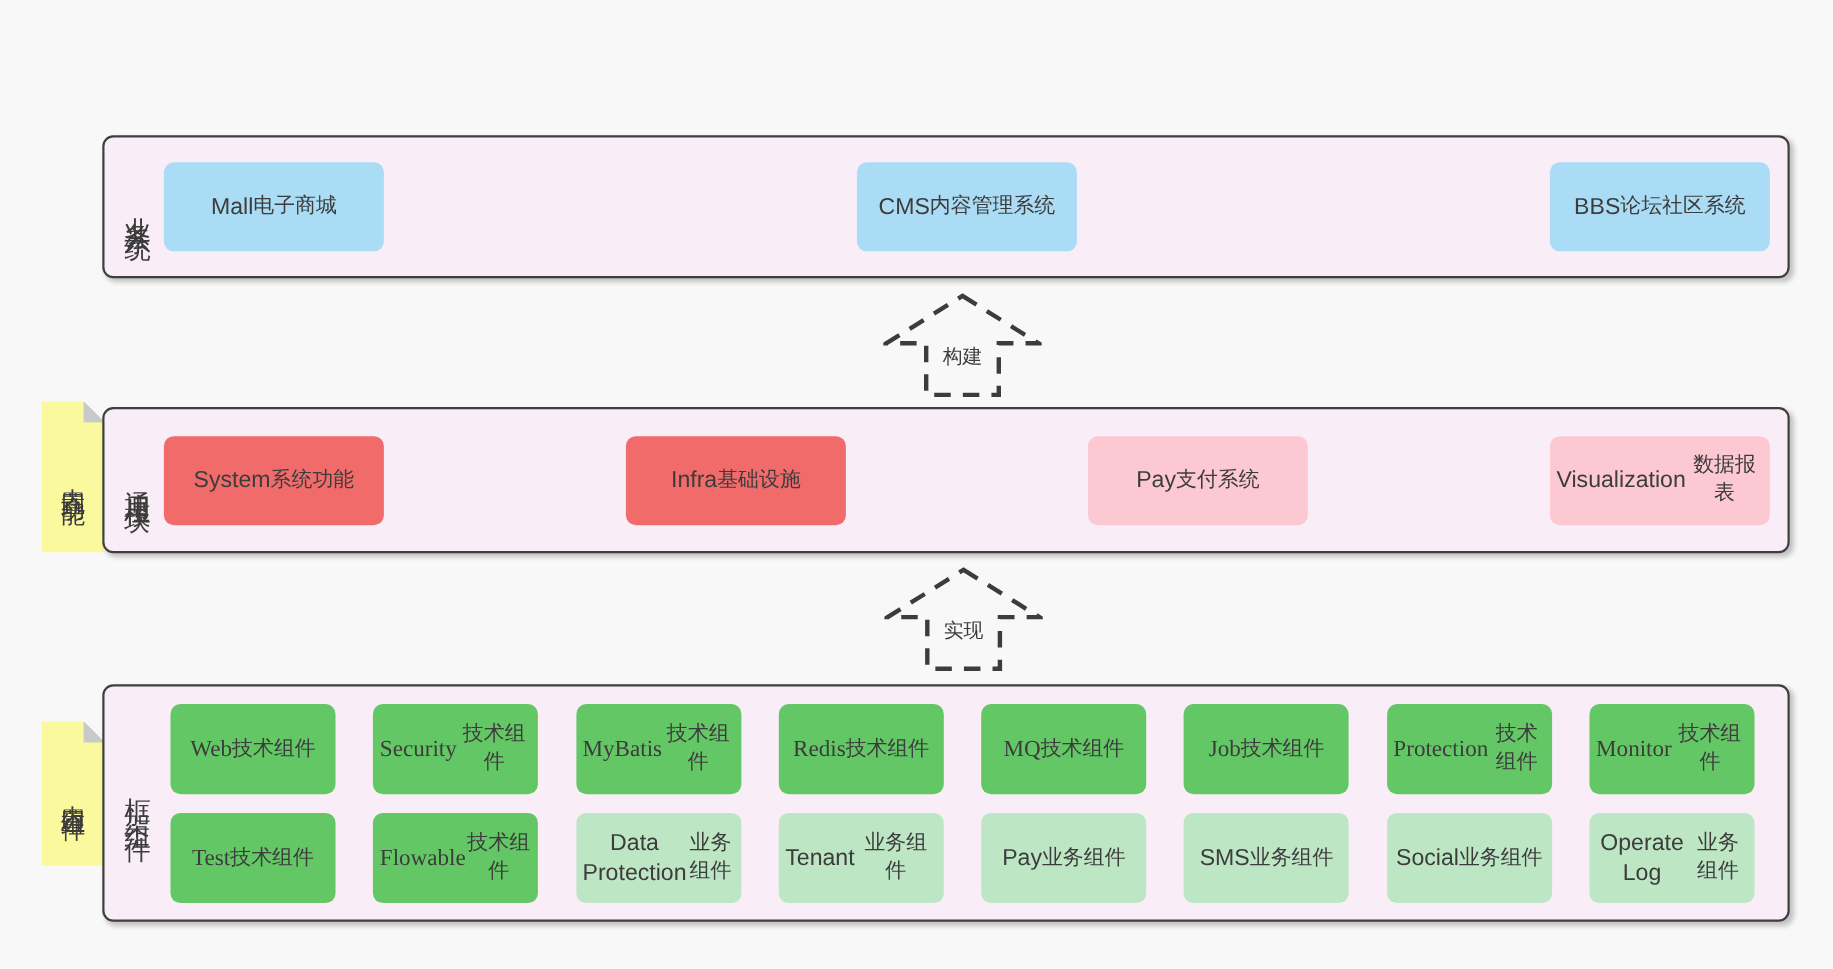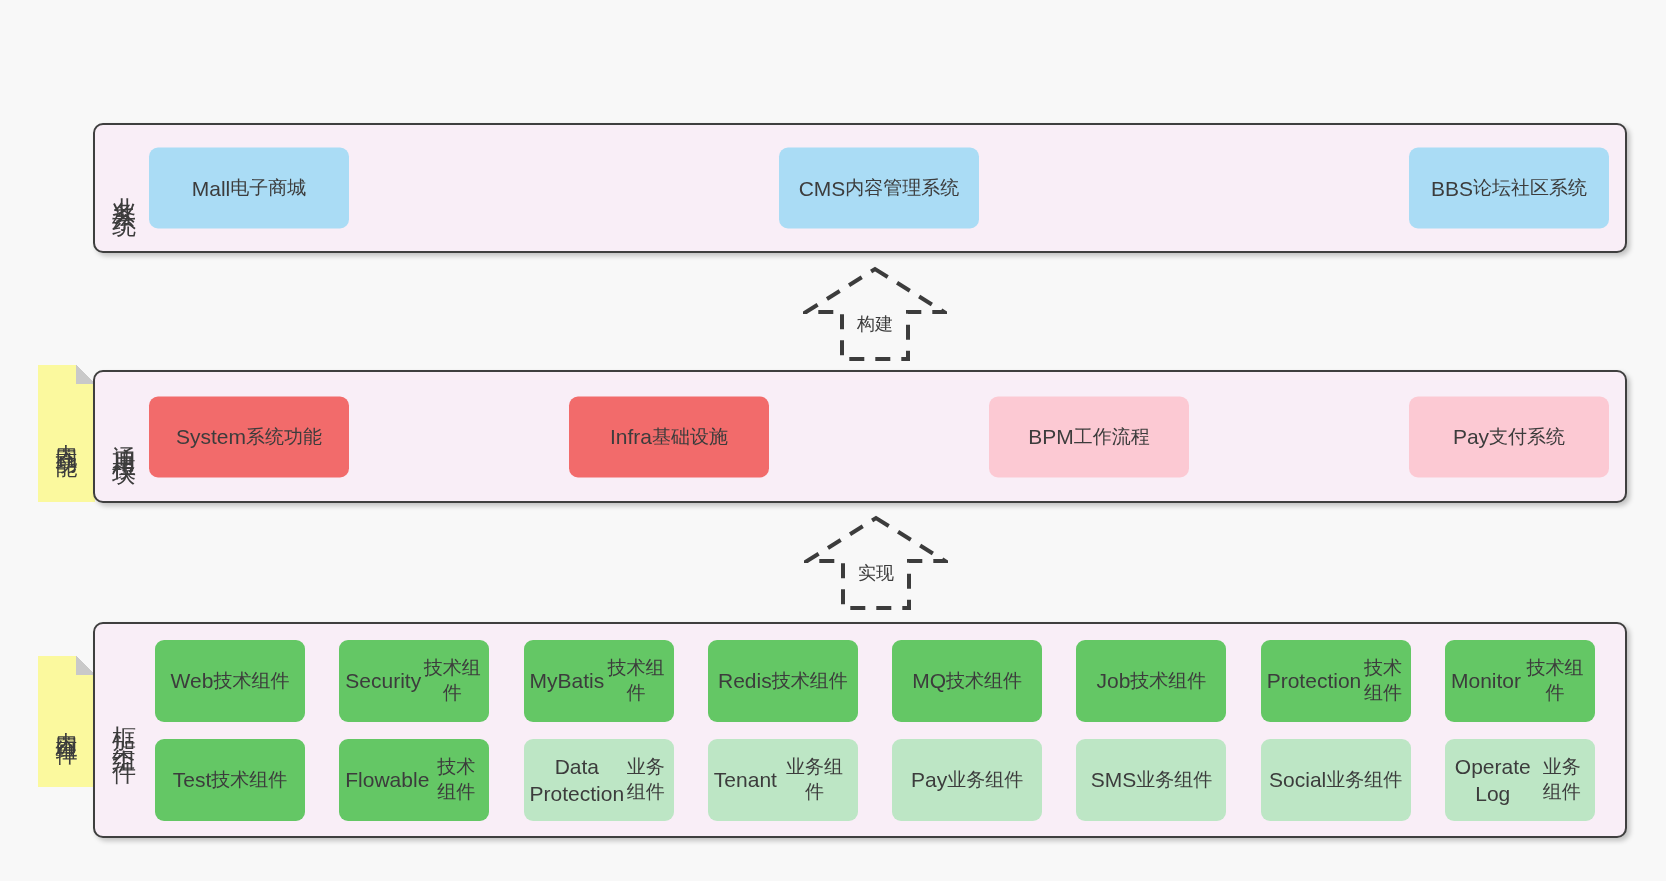--- a/index.html
+++ b/index.html
@@ -35,21 +35,21 @@
   .box{
     width:200px; height:81px; border-radius:9px; box-sizing:border-box;
     display:flex; flex-direction:row; align-items:center; justify-content:center;
     text-align:center; line-height:1.3; padding:0 6px;
   }
   .box-name{ font-size:21px; }
   .box-desc{ font-size:19px; }
   .blue{ background:#aadcf5; }
   .red{ background:#f26b6b; }
   .pink{ background:#fcc9d3; }
-  .green{ background:#64c765; }
+  .green{ background:#64c765;font-family:Liberation Serif, serif; }
   .lgreen{ background:#bde6c5; }
 
   .component-grid{
     position:absolute; left:60px; right:30px; top:16px; bottom:15px;
     display:grid; grid-template-columns:repeat(8, 150px);
     justify-content:space-between; align-content:space-between;
   }
   .component-grid .box{ width:150px; height:82px; }
 
   
@@ -121,26 +121,26 @@
     <div class="box-row">
       <div class="box red">
         <div class="box-name">System</div>
         <div class="box-desc">系统功能</div>
       </div>
       <div class="box red">
         <div class="box-name">Infra</div>
         <div class="box-desc">基础设施</div>
       </div>
       <div class="box pink">
-        <div class="box-name">BPM</div>
-        <div class="box-desc">工作流程</div>
-      </div>
-      <div class="box pink">
         <div class="box-name">Pay</div>
         <div class="box-desc">支付系统</div>
+      </div>
+      <div class="box pink">
+        <div class="box-name">Visualization</div>
+        <div class="box-desc">数据报表</div>
       </div>
     </div>
   </div>
 
   <div class="arrow" id="arrow-implement">
     <svg viewBox="0 0 144 96">
       <polygon points="72,3 141,46 105,46 105,93 39,93 39,46 3,46" fill="none" stroke="#3c3c3c" stroke-width="4" stroke-dasharray="15 11"></polygon>
     </svg>
     <div class="arrow-label">实现</div>
   </div>

